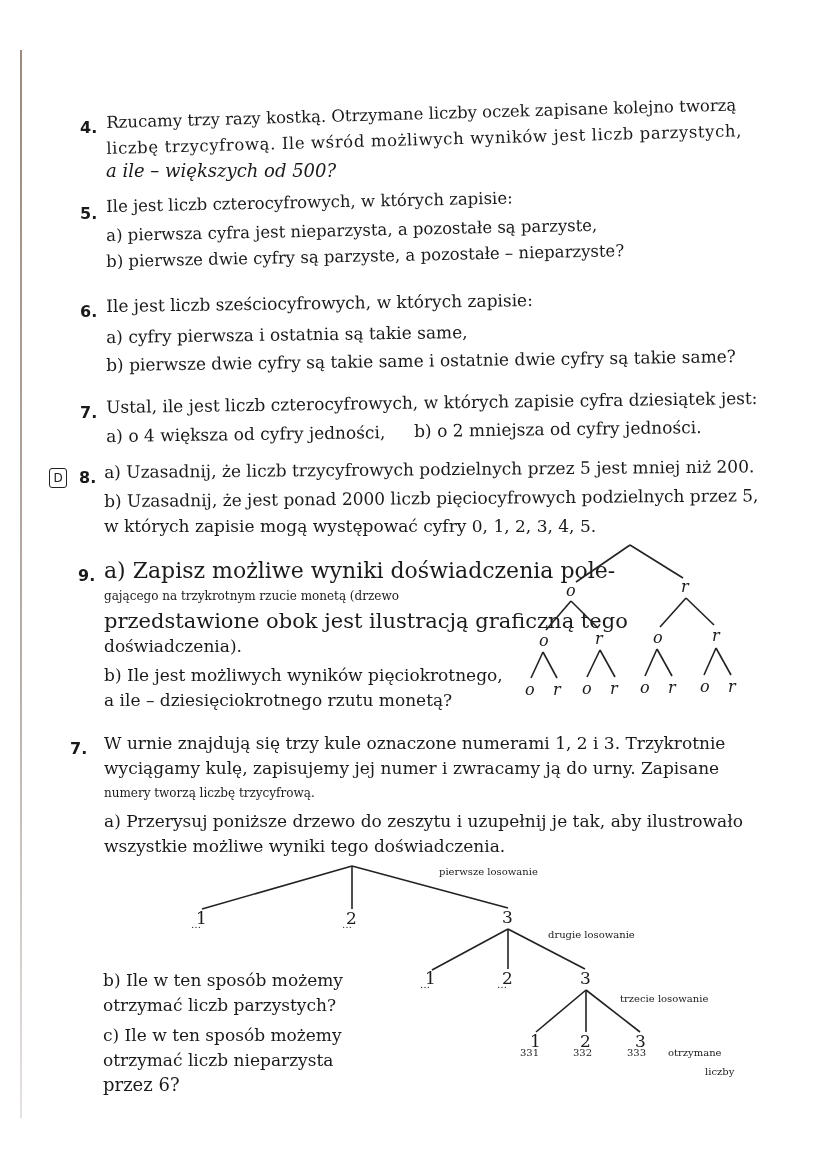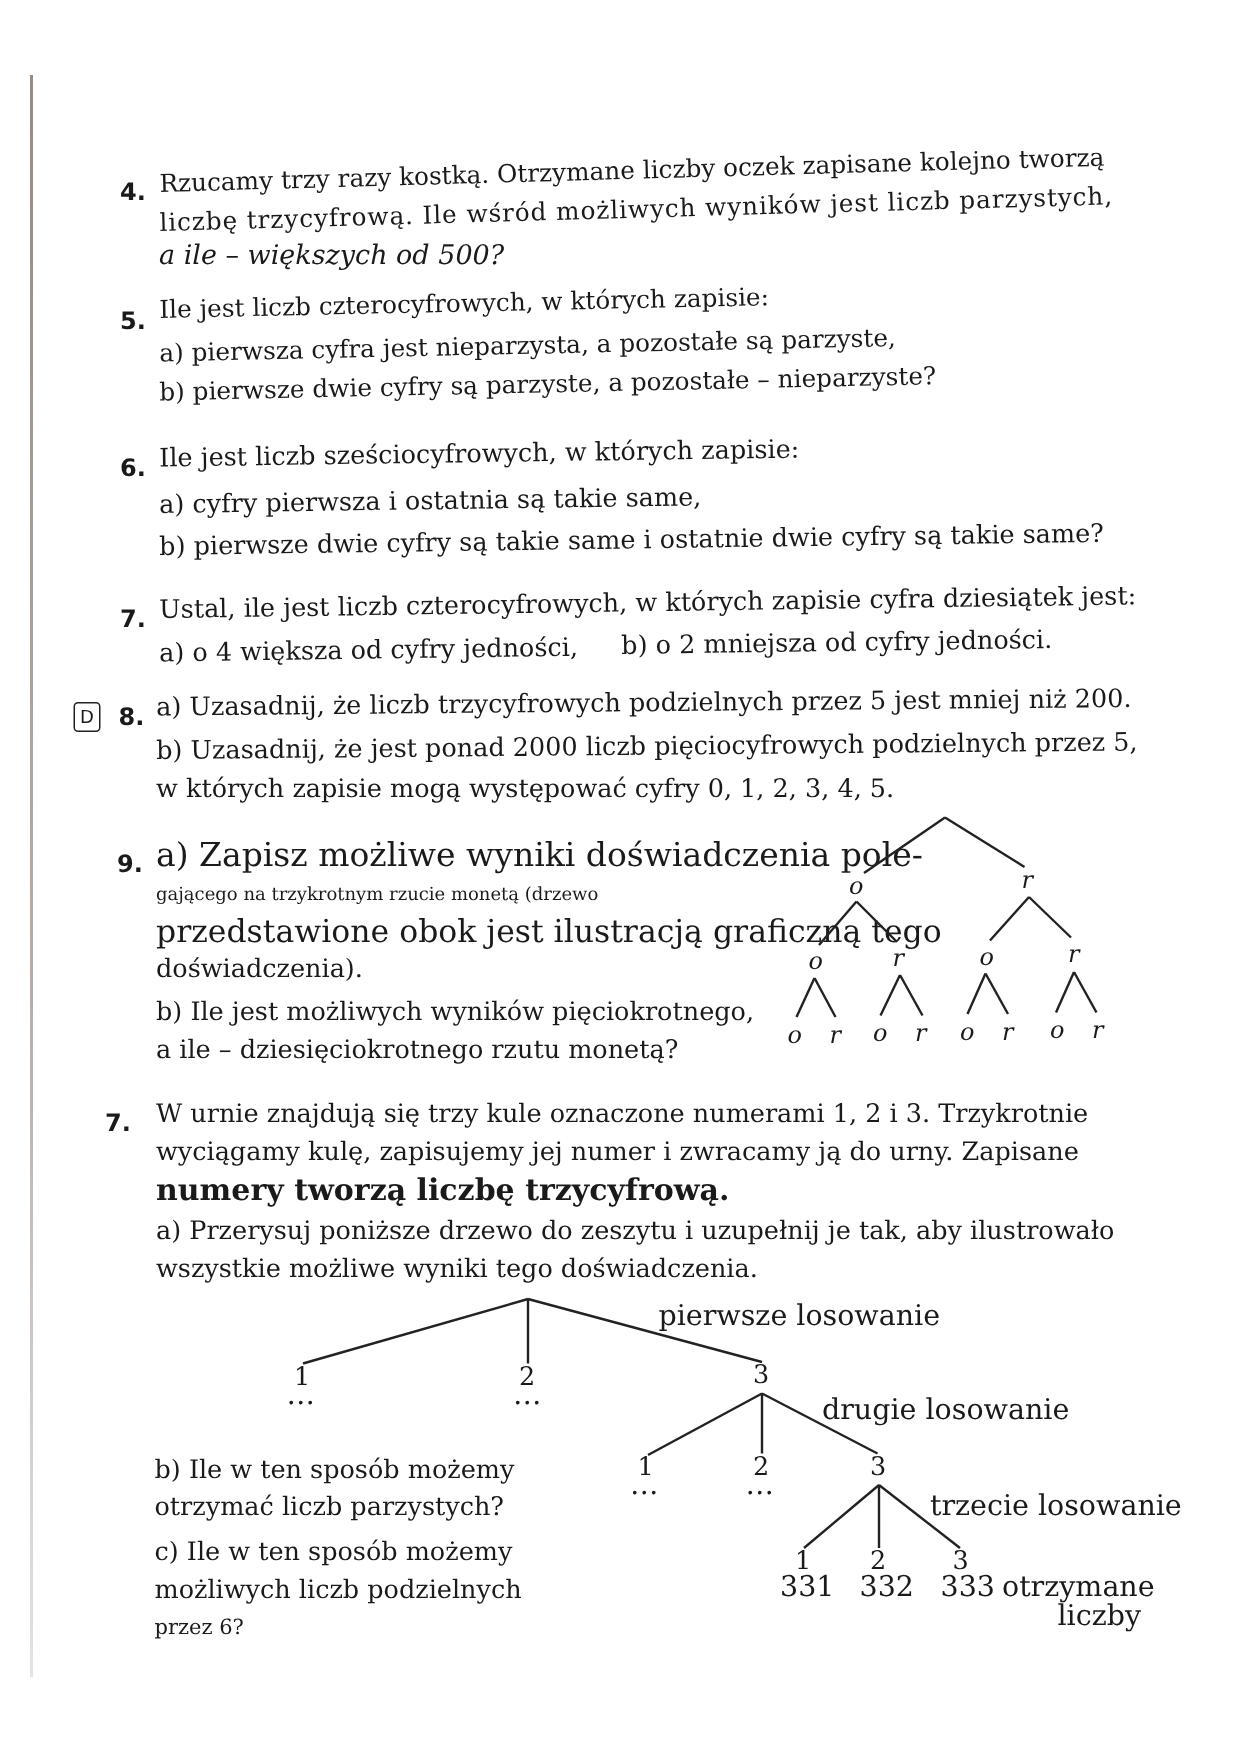--- a/index.html
+++ b/index.html
@@ -8,21 +8,21 @@
     font-family: "DejaVu Serif", "Liberation Serif", serif; color:#1a1a1a;
   }
   .page-edge { position:absolute; left:20px; top:50px; width:2px; height:1068px; background:linear-gradient(#9a8a80,#b8b0aa 60%,#e6e2e0); }
   .ln { position:absolute; white-space:nowrap; font-size:17.5px; line-height:22px; }
   .num { position:absolute; font-family:"DejaVu Sans","Liberation Sans",sans-serif; font-weight:bold; font-size:16px; }
   .top { transform-origin:0 0; }
   .tree-lbl { position:absolute; font-size:16px; font-style:italic; }
   .d-badge { position:absolute; left:49px; top:468px; width:16px; height:18px; border:1.5px solid #222; border-radius:3px;
     font-family:"DejaVu Sans","Liberation Sans",sans-serif; font-size:12px; line-height:18px; text-align:center; }
   svg { position:absolute; left:0; top:0; }
-  .lbl { position:absolute; font-size:19px; }
+  .lbl { position:absolute; font-size:10px; }
 </style>
 </head>
 <body>
 
 <div class="page-edge"></div>
 
 <div>
   <span class="num" style="left:80px;top:118px;">4.</span>
   <span class="ln top" style="left:106px;top:112px;transform:rotate(-1.6deg);font-size:16.5px;">Rzucamy trzy razy kostką. Otrzymane liczby oczek zapisane kolejno tworzą</span>
   <span class="ln top" style="left:106px;top:138px;transform:rotate(-1.6deg);font-size:16.5px;letter-spacing:0.6px;">liczbę trzycyfrową. Ile wśród możliwych wyników jest liczb parzystych,</span>
@@ -100,29 +100,29 @@
     <span class="tree-lbl" style="left:668px;top:678px;">r</span>
     <span class="tree-lbl" style="left:700px;top:677px;">o</span>
     <span class="tree-lbl" style="left:728px;top:677px;">r</span>
   </div>
 </div>
 
 <div>
   <span class="num" style="left:70px;top:739px;">7.</span>
   <span class="ln" style="left:104px;top:732px;font-size:17px;">W urnie znajdują się trzy kule oznaczone numerami 1, 2 i 3. Trzykrotnie</span>
   <span class="ln" style="left:104px;top:757px;font-size:17px;">wyciągamy kulę, zapisujemy jej numer i zwracamy ją do urny. Zapisane</span>
-  <span class="ln" style="left:104px;top:782px;font-size:20px;font-weight:bold;">numery tworzą liczbę trzycyfrową.</span>
+  <span class="ln" style="left:104px;top:782px;font-size:12px;">numery tworzą liczbę trzycyfrową.</span>
   <span class="ln" style="left:104px;top:810px;font-size:17px;">a) Przerysuj poniższe drzewo do zeszytu i uzupełnij je tak, aby ilustrowało</span>
   <span class="ln" style="left:104px;top:835px;font-size:17px;">wszystkie możliwe wyniki tego doświadczenia.</span>
 
   <span class="ln" style="left:103px;top:969px;font-size:17px;">b) Ile w ten sposób możemy</span>
   <span class="ln" style="left:103px;top:994px;font-size:17px;">otrzymać liczb parzystych?</span>
   <span class="ln" style="left:103px;top:1024px;font-size:17px;">c) Ile w ten sposób możemy</span>
-  <span class="ln" style="left:103px;top:1049px;font-size:17px;">możliwych liczb podzielnych</span>
-  <span class="ln" style="left:103px;top:1074px;font-size:14px;">przez 6?</span>
+  <span class="ln" style="left:103px;top:1049px;font-size:17px;">otrzymać liczb nieparzysta</span>
+  <span class="ln" style="left:103px;top:1074px;font-size:18px;">przez 6?</span>
 
   <div>
     <svg width="828" height="1171">
       <g stroke="#222" stroke-width="1.6" fill="none">
         <line x1="352" y1="866" x2="202" y2="909"></line>
         <line x1="352" y1="866" x2="352" y2="909"></line>
         <line x1="352" y1="866" x2="508" y2="908"></line>
         <line x1="508" y1="929" x2="432" y2="970"></line>
         <line x1="508" y1="929" x2="508" y2="969"></line>
         <line x1="508" y1="929" x2="585" y2="969"></line>

